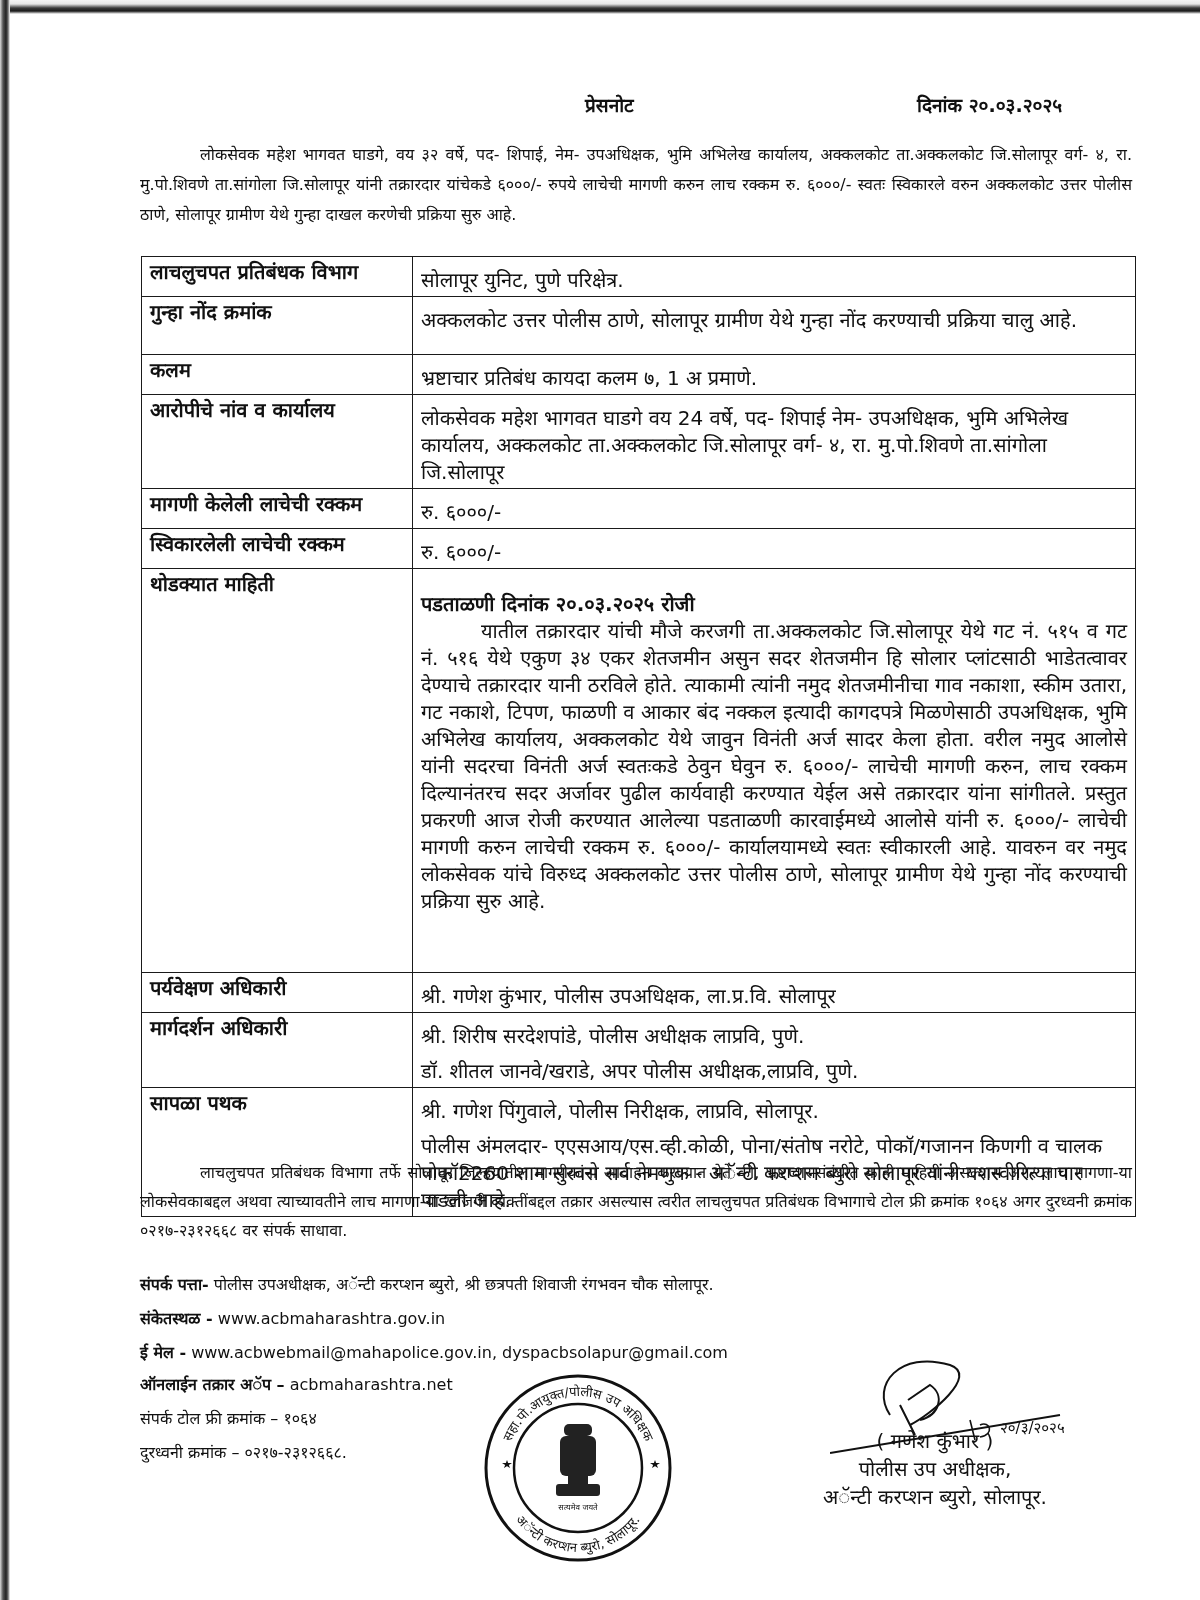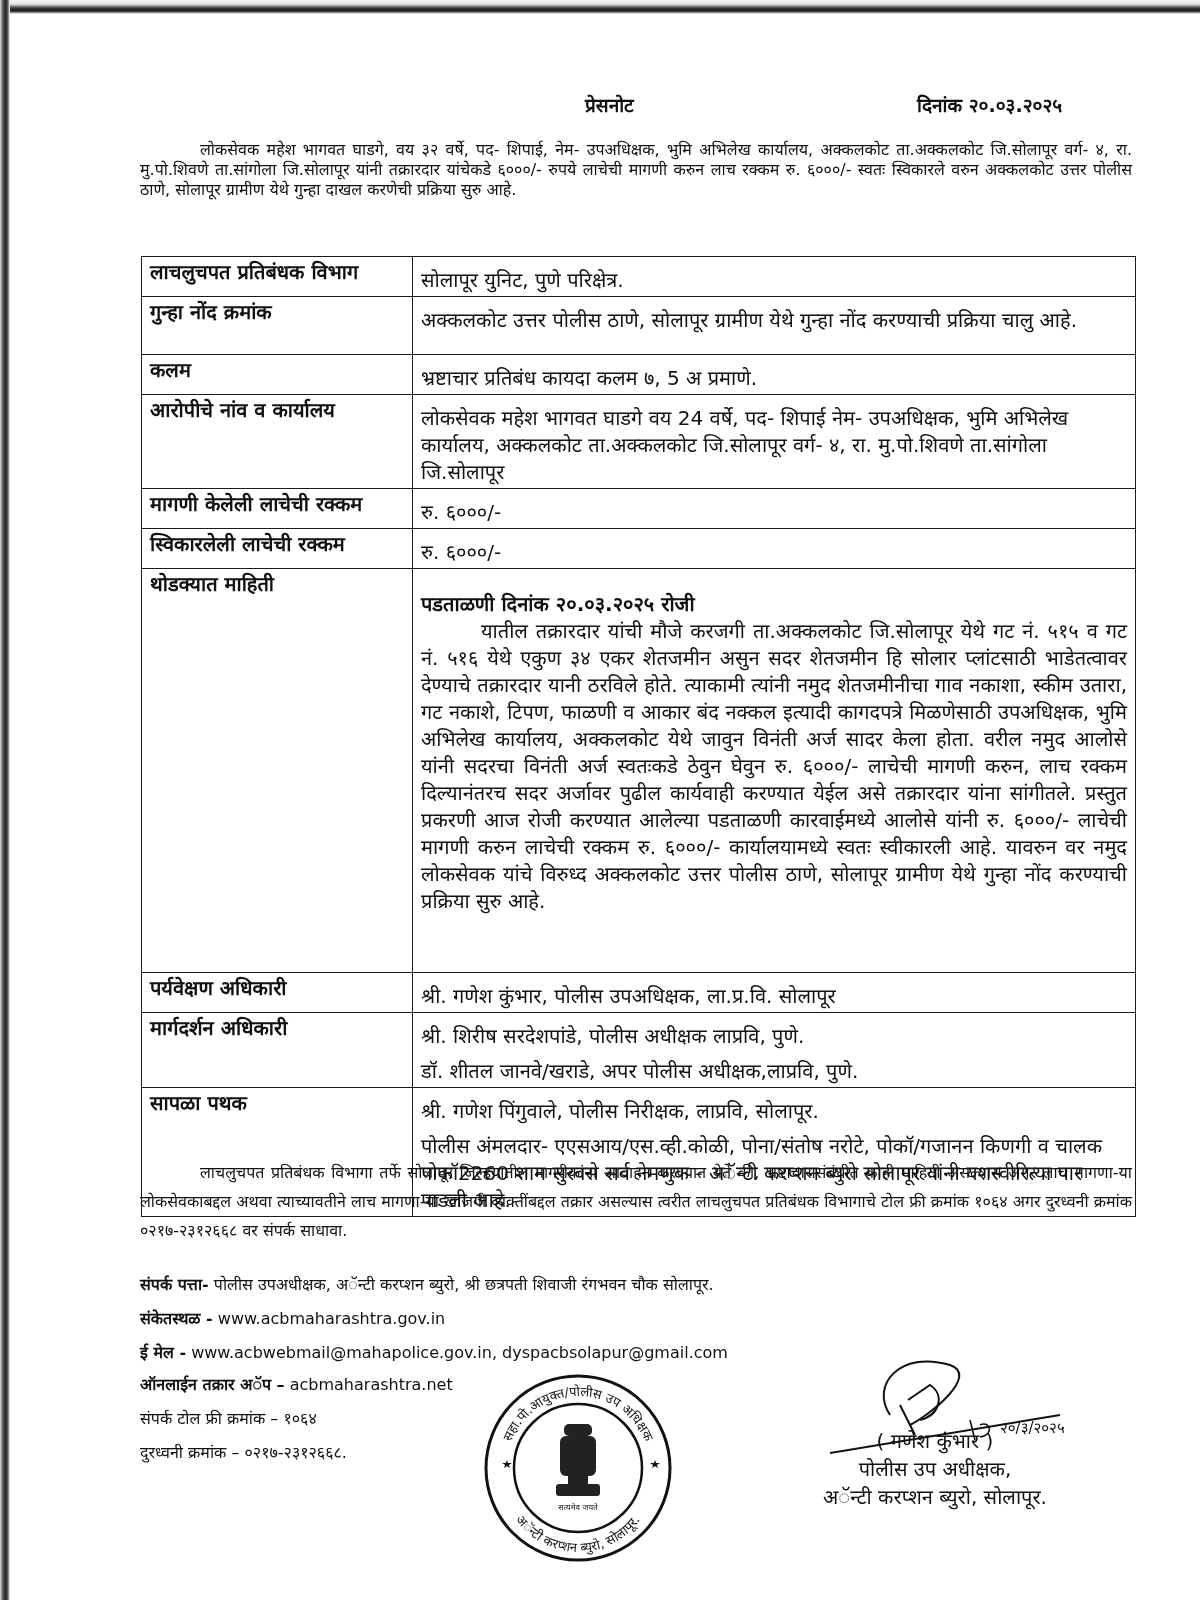--- a/index.html
+++ b/index.html
@@ -13,21 +13,21 @@
     background: linear-gradient(to bottom, #f4f4f4 0px, #e6e6e6 4px, #3a3a3a 8px, #1a1a1a 11px, #ffffff 14px);
   }
   .scan-left {
     position: absolute; left: 0; top: 0; width: 10px; height: 1600px;
     background: linear-gradient(to right, #dcdcdc 0px, #555 3px, #222 6px, #6a6a6a 8px, #ffffff 10px);
   }
   .abs { position: absolute; }
   .heading-title { left: 585px; top: 92px; font-size: 19px; font-weight: bold; }
   .heading-date { left: 870px; top: 92px; font-size: 19px; font-weight: bold; margin-left: 47px; }
   .intro {
-    left: 140px; top: 140px; width: 992px; font-size: 16px; line-height: 20px;
+    left: 140px; top: 140px; width: 992px; font-size: 16px; line-height: 30px;
     text-align: justify; text-indent: 60px;
   }
   table.info {
     position: absolute; left: 141px; top: 256px; width: 995px;
     border-collapse: collapse; font-size: 20px;
   }
   table.info td {
     border: 1.5px solid #1a1a1a; vertical-align: top; padding: 2px 8px 2px 8px;
     line-height: 27px;
   }
@@ -70,21 +70,21 @@
   </tr>
   <tr style="height:58px">
     <td class="label">गुन्हा नोंद क्रमांक</td>
     <td>
           <span class="cell-line">अक्कलकोट उत्तर पोलीस ठाणे, सोलापूर ग्रामीण येथे गुन्हा नोंद करण्याची प्रक्रिया चालु आहे.</span>
         </td>
   </tr>
   <tr style="height:29px">
     <td class="label">कलम</td>
     <td>
-          <span class="cell-line">भ्रष्टाचार प्रतिबंध कायदा कलम ७, 5 अ प्रमाणे.</span>
+          <span class="cell-line">भ्रष्टाचार प्रतिबंध कायदा कलम ७, 1 अ प्रमाणे.</span>
         </td>
   </tr>
   <tr style="height:86px">
     <td class="label">आरोपीचे नांव व कार्यालय</td>
     <td>
           <span class="cell-line">लोकसेवक महेश भागवत घाडगे वय 24 वर्षे, पद- शिपाई नेम- उपअधिक्षक, भुमि अभिलेख कार्यालय, अक्कलकोट ता.अक्कलकोट जि.सोलापूर वर्ग- ४, रा. मु.पो.शिवणे ता.सांगोला जि.सोलापूर</span>
         </td>
   </tr>
   <tr style="height:30px">
     <td class="label">मागणी केलेली लाचेची रक्कम</td>

